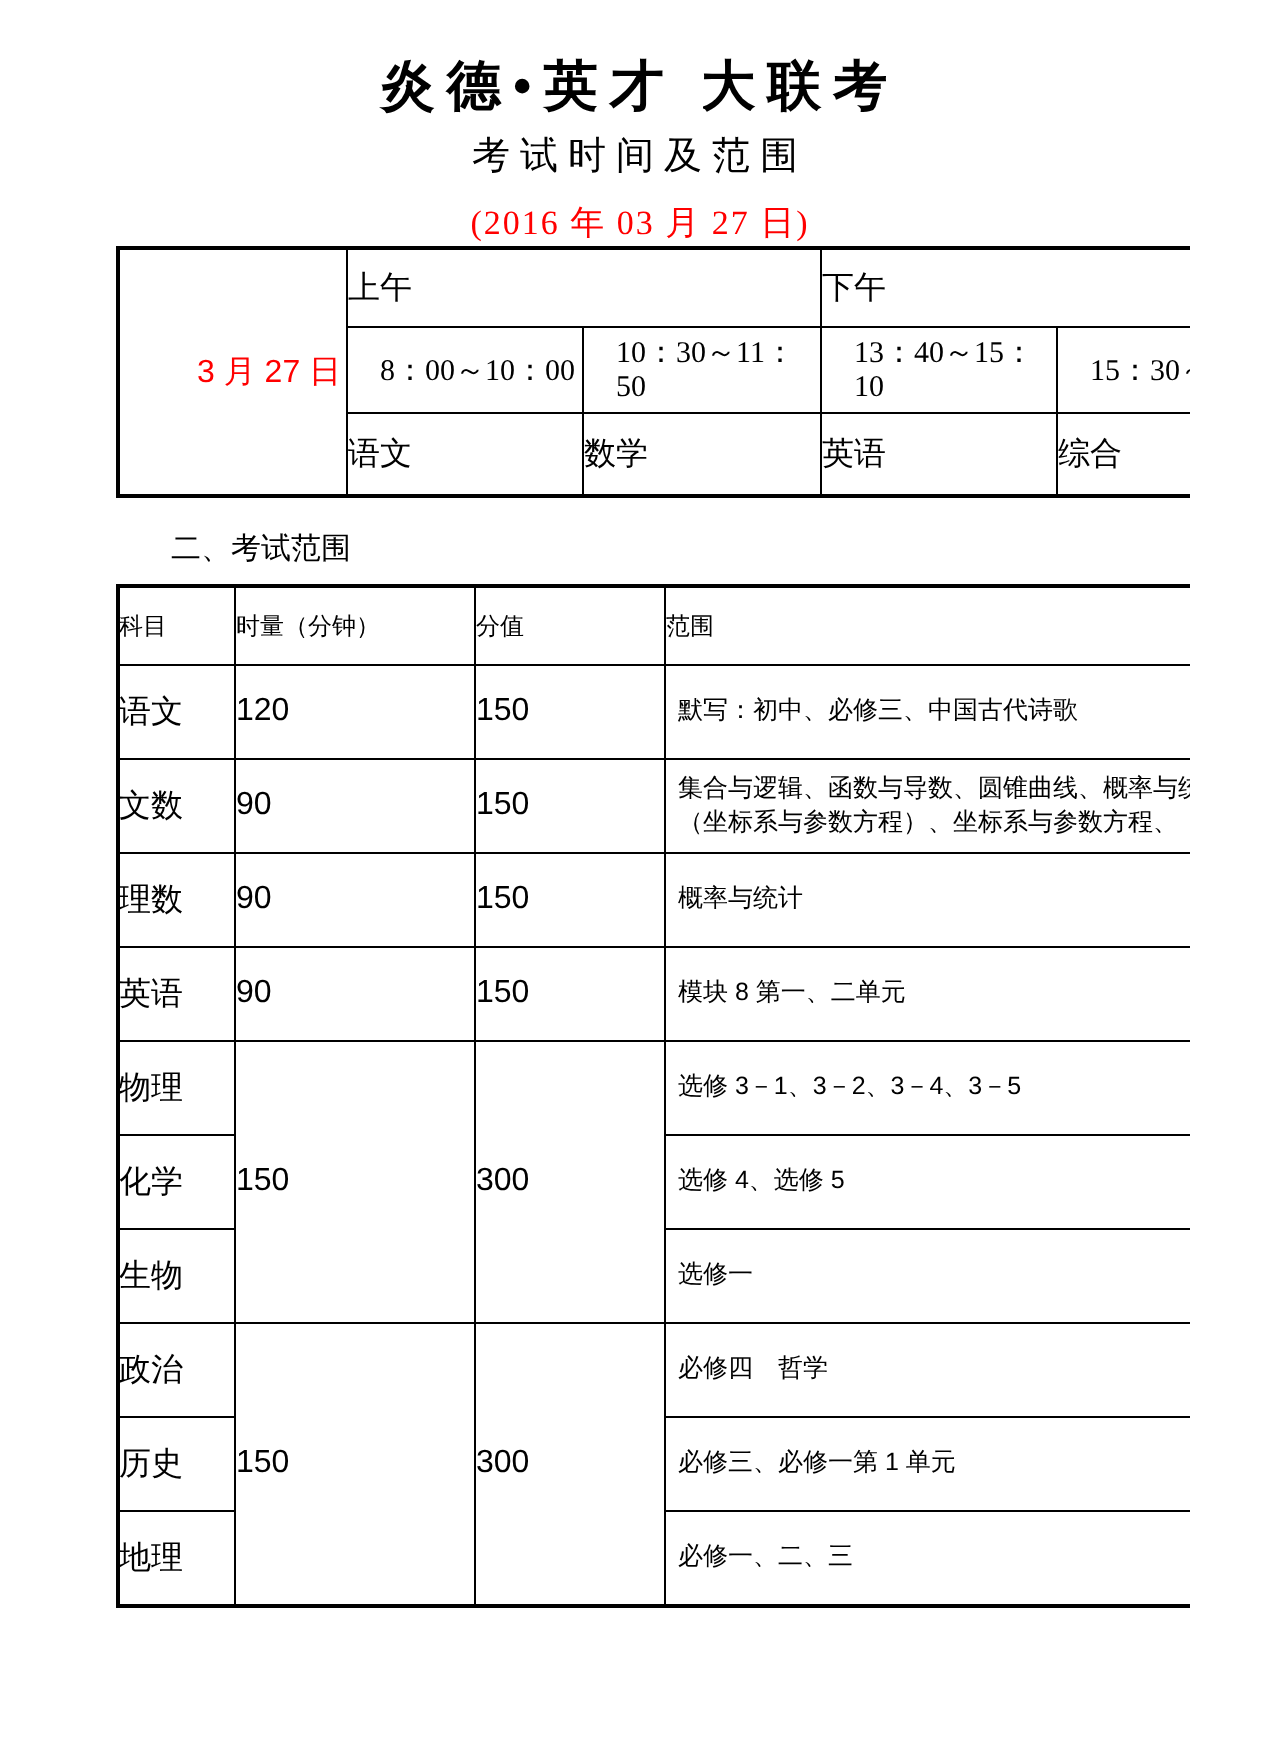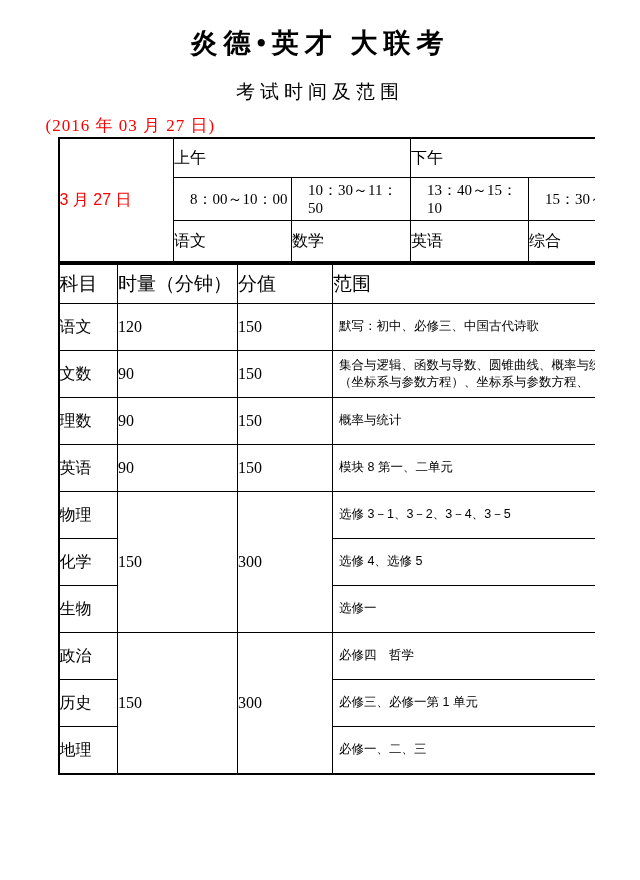--- a/index.html
+++ b/index.html
@@ -27,29 +27,29 @@
     font-family: "Liberation Serif", "DejaVu Serif", serif;
   }
   .title2 {
     margin-top: 5px;
     text-align: center;
     font-size: 23px;
     font-weight: bold;
     font-family: "Liberation Sans", "DejaVu Sans", sans-serif;
   }
   .title3 {
-    margin-top: 18px;
+    margin-top: 4px;
     text-align: center;
     font-size: 19px;
     letter-spacing: 5px;
     font-family: "Liberation Serif", "DejaVu Serif", serif;
   }
   .dateline {
     margin-top: 9px;
-    text-align: left;
+    text-align: center;
     font-size: 17px;
     letter-spacing: 1px;
     color: var(--red, #ff0000);
   }
   
   .section-heading {
     margin: 15px 0 3px 40px;
     font-size: 15px;
     font-family: "Liberation Sans", "DejaVu Sans", sans-serif;
   }
@@ -71,35 +71,36 @@
     font-weight: normal;
   }
   
   .schedule-table tr.hdr   td { height: 38px; font-size: 16px; font-family: "Liberation Sans", "DejaVu Sans", sans-serif; }
   .schedule-table tr.times td { height: 42px; font-size: 15px; font-family: "Liberation Serif", "DejaVu Serif", serif; padding-left: 16px; }
   .schedule-table tr.subjects td { height: 40px; font-size: 16px; font-family: "Liberation Sans", "DejaVu Sans", sans-serif; }
   .date-cell {
     color: var(--red, #ff0000);
     font-size: 16px;
     font-family: "Liberation Serif", "DejaVu Serif", serif;
+    padding-left: 39px;
   }
   
   .scope-table th {
     height: 38px;
-    font-size: 19px;
+    font-size: 12px;
     font-family: "Liberation Serif", "DejaVu Serif", serif;
   }
   .scope-table td { height: 42px; }
   .scope-table .subject {
     font-size: 16px;
     font-family: "Liberation Serif", "DejaVu Serif", serif;
   }
   .scope-table .num {
     font-size: 16px;
-    font-family: Liberation Serif, serif;
+    font-family: Liberation Sans, sans-serif;
   }
   .scope-table .scope {
     text-align: left;
     padding: 2px 4px 2px 6px;
     font-size: 12.5px;
     line-height: 1.4;
     font-family: "Liberation Sans", "DejaVu Sans", sans-serif;
   }
 </style>
 </head>
@@ -134,20 +135,21 @@
       </tr>
       <tr class="subjects">
         <td>语文</td>
         <td>数学</td>
         <td>英语</td>
         <td>综合</td>
       </tr>
     </tbody>
   </table>
 
+  <div class="section-heading second">二、考试范围</div>
 
   <table class="scope-table">
     <colgroup>
       <col style="width:59px">
         <col style="width:120px">
         <col style="width:95px">
         <col style="width:344px">
     </colgroup>
     <tbody>
       <tr>

